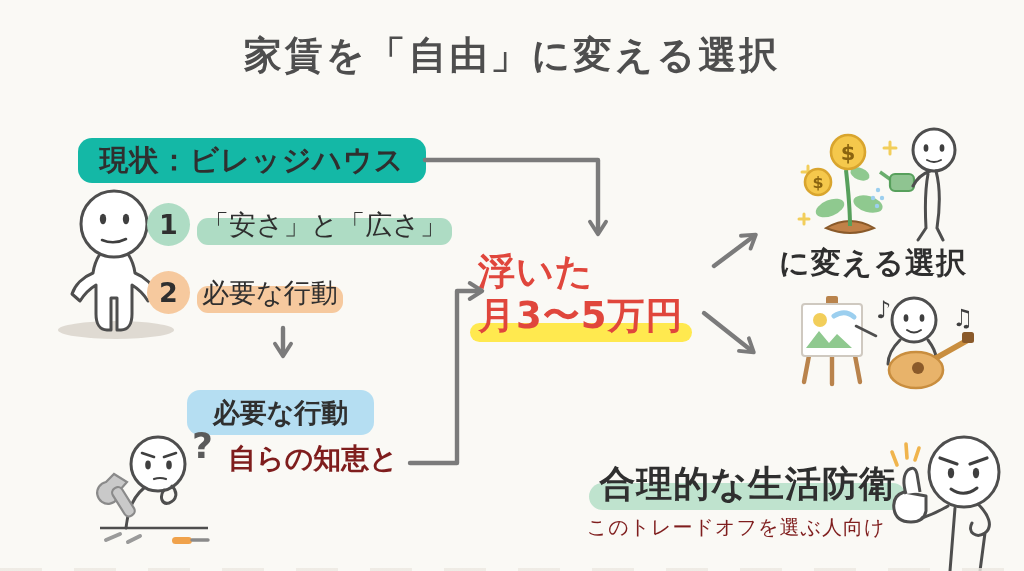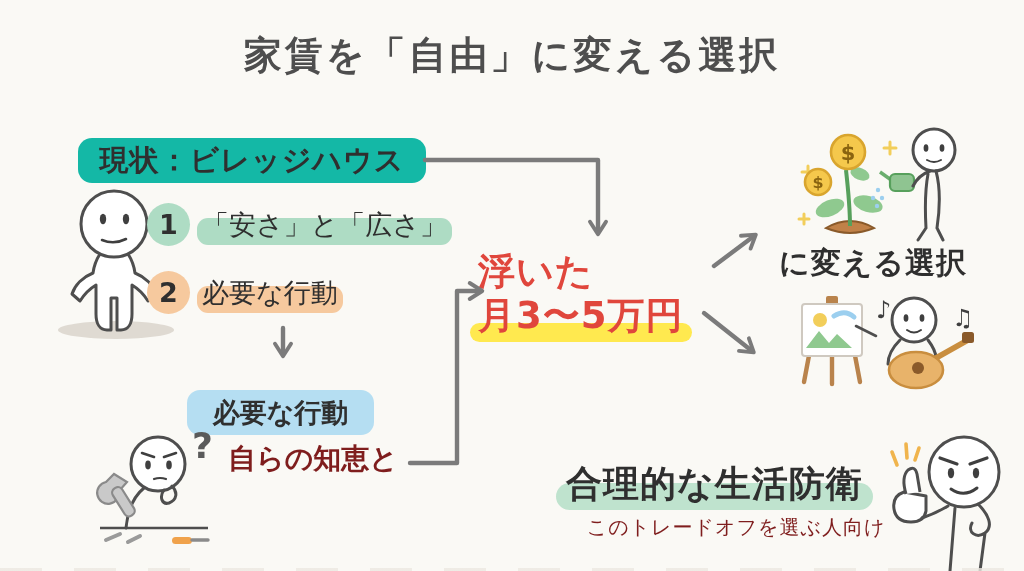--- a/index.html
+++ b/index.html
@@ -69,21 +69,21 @@
   
   .option-label {
     width:190px; text-align:center;
     font-size:30px; font-weight:bold; color:#2F2F2F; letter-spacing:1px;
   }
   .option-label-invest { left:778px; top:243px; }
   .option-label-hobby  { left:778px; top:391px; }
 
   
   .conclusion-title {
-    left:566px; top:460px; width:330px; text-align:left;
+    left:566px; top:460px; width:330px; text-align:right;
     font-size:36px; font-weight:bold; color:#2F2F2F; letter-spacing:1px;
   }
   .conclusion-subtitle {
     left:566px; top:514px; width:340px; text-align:center;
     font-size:20px; font-weight:500; color:#7f1d1d; letter-spacing:1px;
   }
 
   .bottom-dashes {
     bottom:0; left:0; width:100%; height:3px; opacity:.8;
     background:repeating-linear-gradient(90deg,#ECE8E1 0 42px,transparent 42px 74px);

